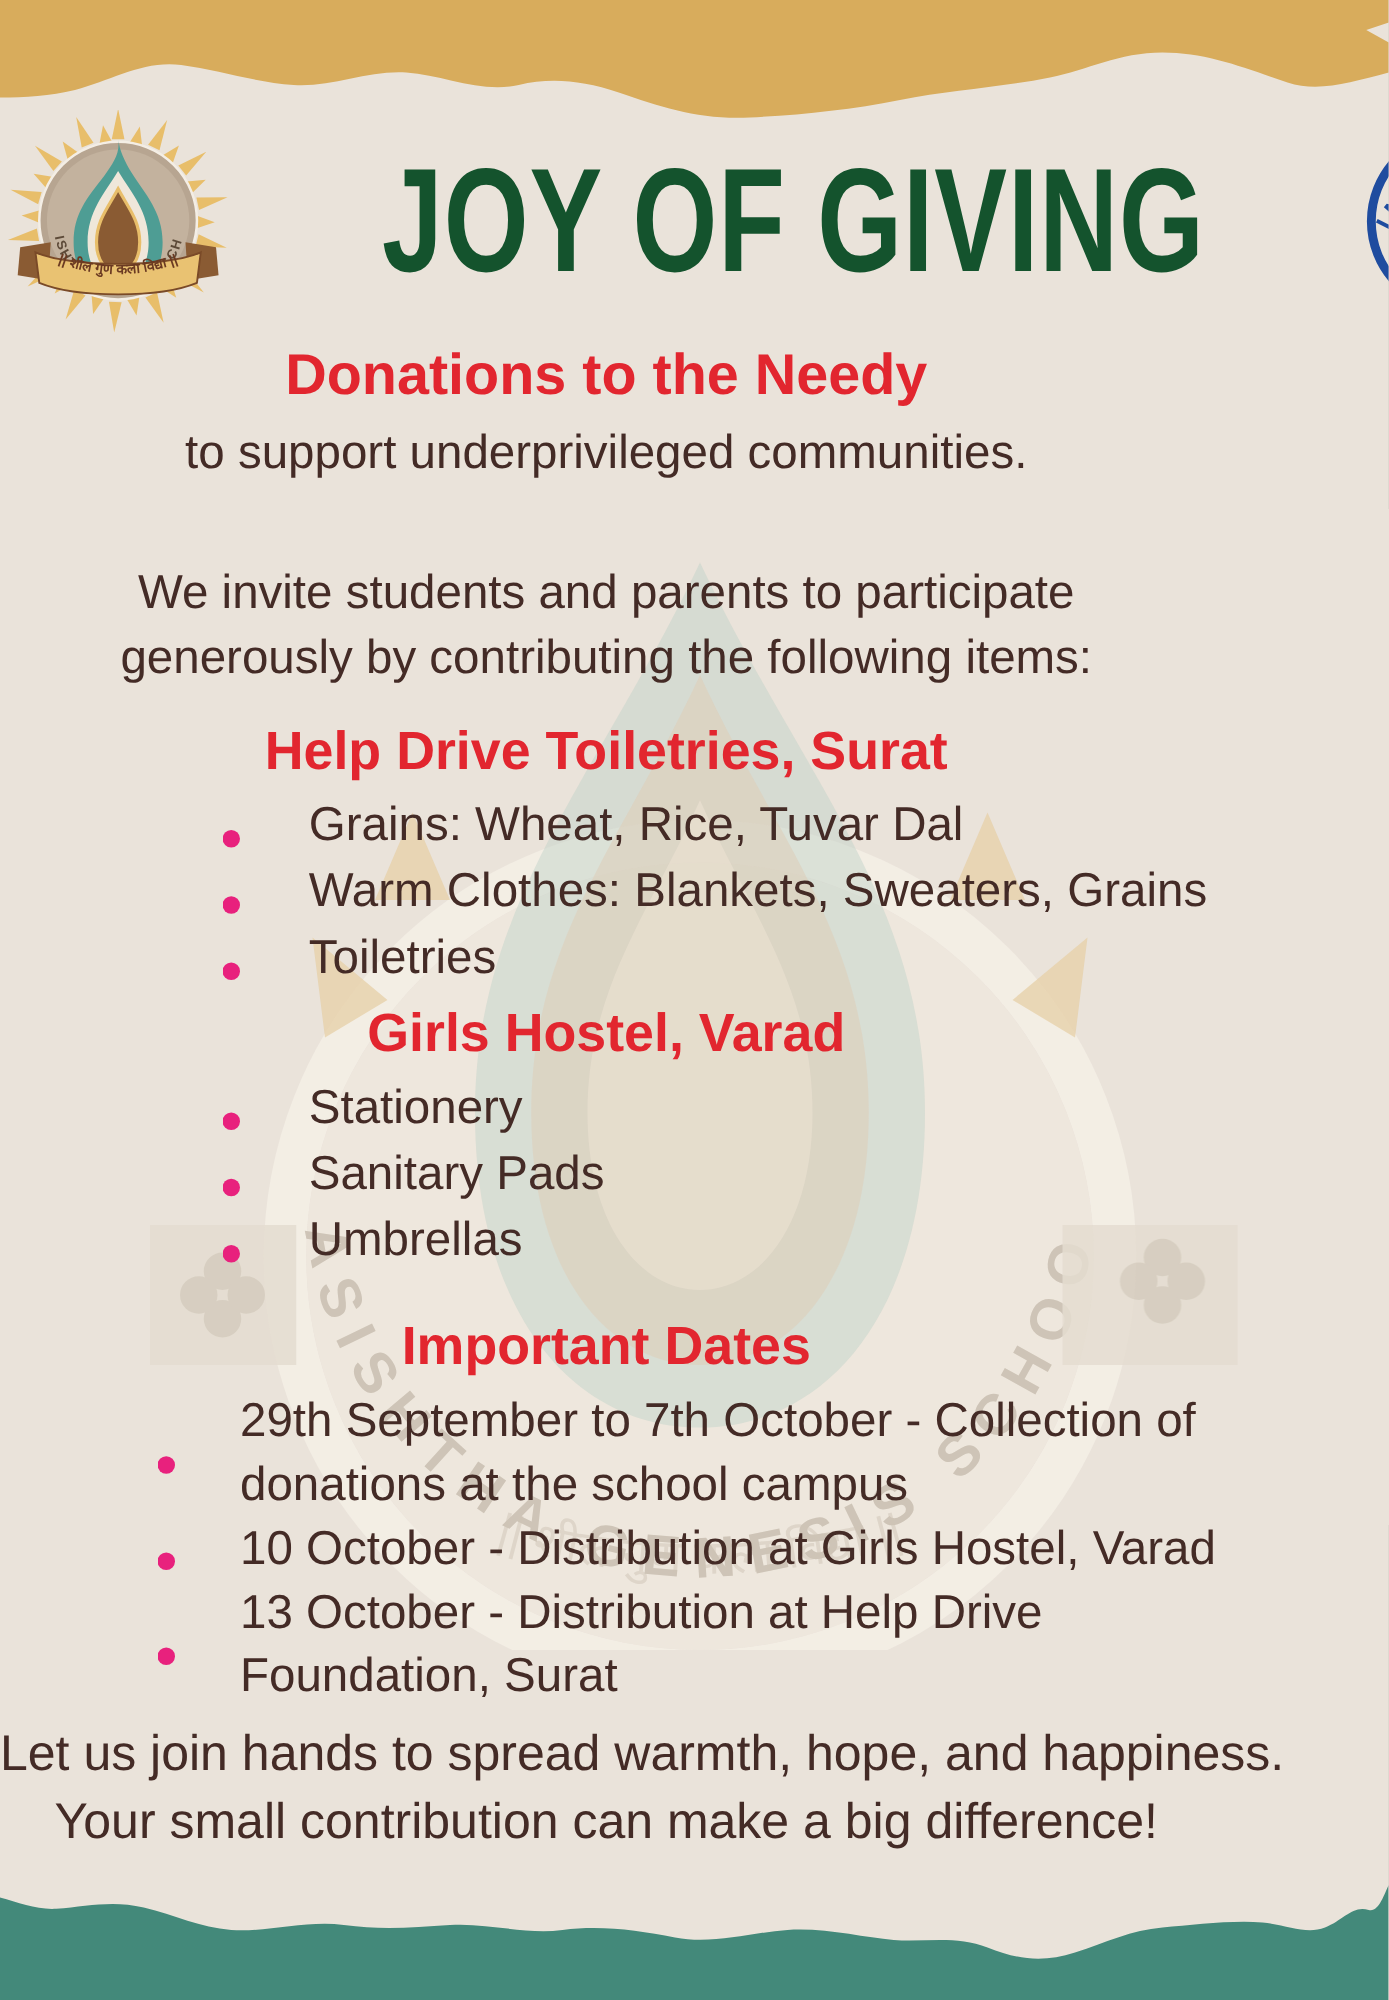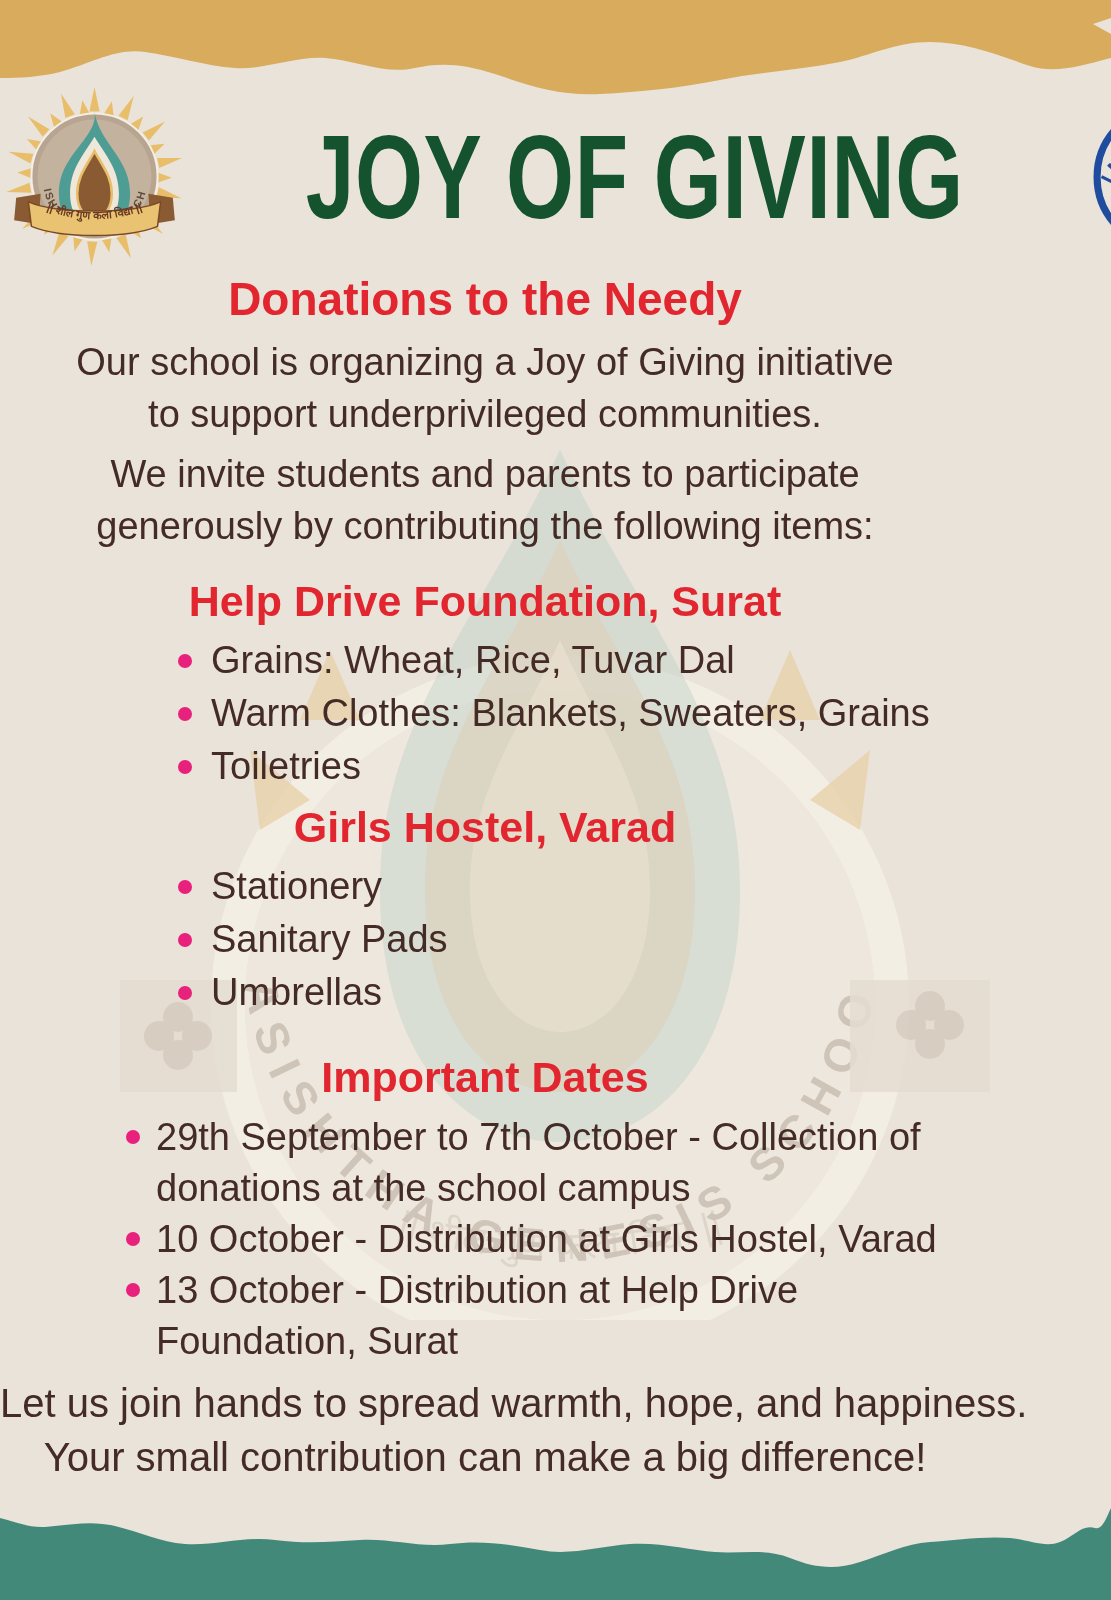--- a/index.html
+++ b/index.html
@@ -33,21 +33,21 @@
   .para span{display:block;white-space:nowrap;}
   .para1{top:336px;}
   .para2{top:448px;}
   .closing{top:1376px;font-size:40px;line-height:54px;}
   .closing span{display:block;white-space:nowrap;}
 
   .blist{position:absolute;font-size:38px;line-height:53px;color:#442B26;}
   .list1{left:178px;top:634px;width:900px;}
   .list2{left:178px;top:860px;width:900px;}
   .list3{left:126px;top:1112px;width:930px;font-size:38px;line-height:51px;}
-  .blist .item{display:flex;align-items:flex-start;}
+  .blist .item{display:flex;align-items:center;gap:36px;}
   .dot{flex:0 0 14px;width:14px;height:14px;border-radius:50%;
     background:#E8217D;margin-top:20px;margin-right:19px;}
   .list3 .dot{margin-top:18px;margin-right:16px;}
   .itext span{display:block;white-space:nowrap;}
 </style>
 </head>
 <body>
 
 <div class="poster">
 
@@ -207,29 +207,28 @@
         <text font-size="19" font-weight="700" letter-spacing="3" fill="#1F4C9F">
           <textPath href="#intBot" startOffset="50%" text-anchor="middle">CLUB</textPath>
         </text>
       </svg>
     </div>
   </div>
 
   <div class="centered red-heading subtitle">Donations to the Needy</div>
 
   <div class="centered para para1">
-    <span>Our school is organizing a Joy of Giving initiative</span>
     <span>to support underprivileged communities.</span>
   </div>
   <div class="centered para para2">
     <span>We invite students and parents to participate</span>
     <span>generously by contributing the following items:</span>
   </div>
 
-  <div class="centered red-heading sec-heading h-sec1">Help Drive Foundation, Surat</div>
+  <div class="centered red-heading sec-heading h-sec1">Help Drive Toiletries, Surat</div>
   <div class="blist list1">
     <div class="item">
       <span class="dot"></span>
       <span class="itext">
           <span>Grains: Wheat, Rice, Tuvar Dal</span>
         </span>
     </div>
     <div class="item">
       <span class="dot"></span>
       <span class="itext">

